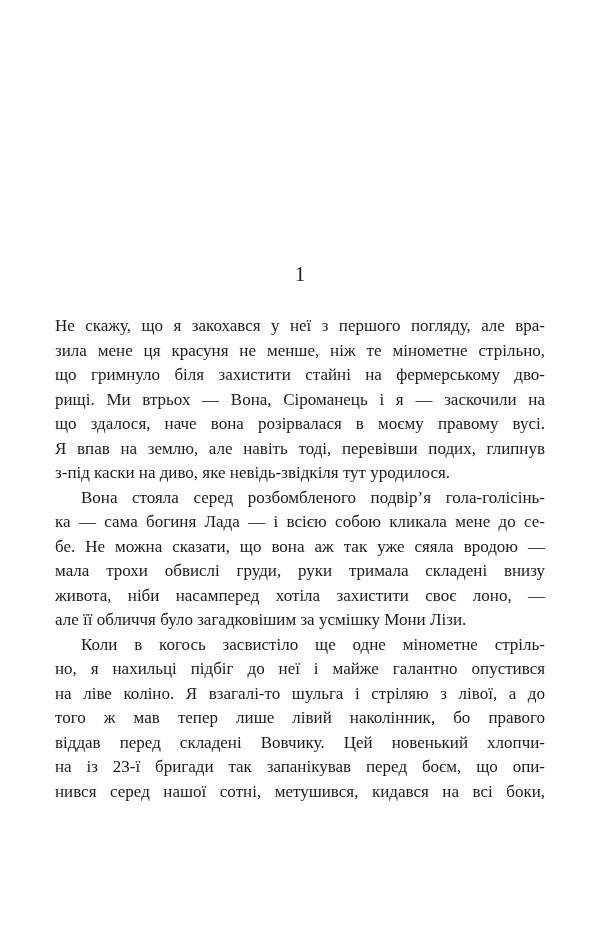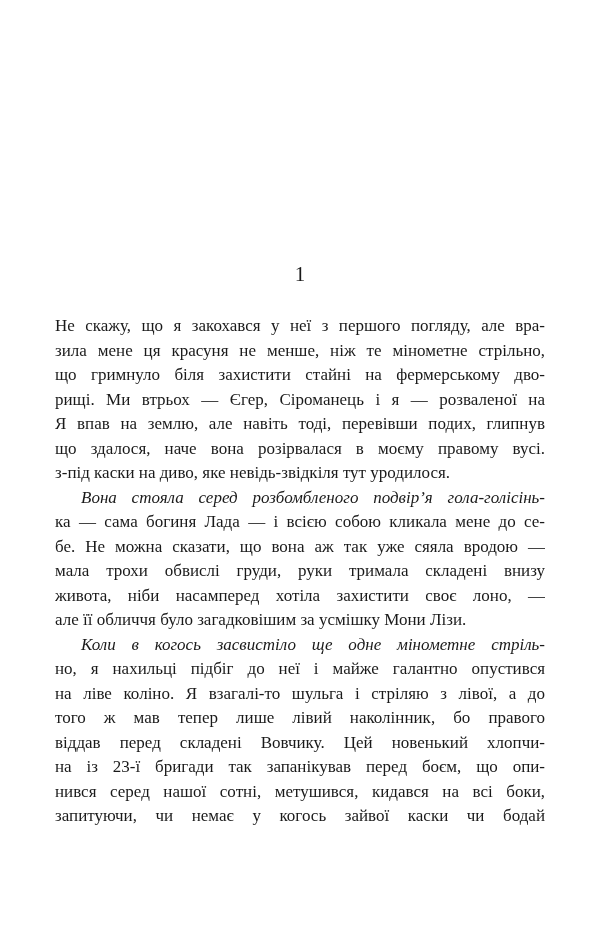--- a/index.html
+++ b/index.html
@@ -37,53 +37,51 @@
   .paragraph { }
   .line {
     text-align: justify;
     text-align-last: justify;
     text-justify: inter-word;
     white-space: normal;
     overflow: hidden;
   }
   .line.indent {
     padding-left: 26px;
-    font-style: italic;
   }
   .line.para-end {
     text-align-last: left;
   }
 </style>
 </head>
 <body>
 
 <main class="book-page">
   <h2 class="chapter-number">1</h2>
   <div class="text-block">
       <div class="paragraph">
         <div class="line">Не скажу, що я закохався у неї з першого погляду, але вра-</div>
         <div class="line">зила мене ця красуня не менше, ніж те мінометне стрільно,</div>
         <div class="line">що гримнуло біля захистити стайні на фермерському дво-</div>
-        <div class="line">рищі. Ми втрьох — Єгер, Сіроманець і я — розваленої на</div>
+        <div class="line">рищі. Ми втрьох — Вона, Сіроманець і я — заскочили на</div>
+        <div class="line">що здалося, наче вона розірвалася в моєму правому вусі.</div>
         <div class="line">Я впав на землю, але навіть тоді, перевівши подих, глипнув</div>
-        <div class="line">що здалося, наче вона розірвалася в моєму правому вусі.</div>
         <div class="line para-end">з-під каски на диво, яке невідь-звідкіля тут уродилося.</div>
       </div>
       <div class="paragraph">
         <div class="line indent">Вона стояла серед розбомбленого подвір’я гола-голісінь-</div>
         <div class="line">ка — сама богиня Лада — і всією собою кликала мене до се-</div>
         <div class="line">бе. Не можна сказати, що вона аж так уже сяяла вродою —</div>
         <div class="line">мала трохи обвислі груди, руки тримала складені внизу</div>
         <div class="line">живота, ніби насамперед хотіла захистити своє лоно, —</div>
         <div class="line para-end">але її обличчя було загадковішим за усмішку Мони Лізи.</div>
       </div>
       <div class="paragraph">
         <div class="line indent">Коли в когось засвистіло ще одне мінометне стріль-</div>
         <div class="line">но, я нахильці підбіг до неї і майже галантно опустився</div>
         <div class="line">на ліве коліно. Я взагалі-то шульга і стріляю з лівої, а до</div>
         <div class="line">того ж мав тепер лише лівий наколінник, бо правого</div>
         <div class="line">віддав перед складені Вовчику. Цей новенький хлопчи-</div>
         <div class="line">на із 23-ї бригади так запанікував перед боєм, що опи-</div>
         <div class="line">нився серед нашої сотні, метушився, кидався на всі боки,</div>
-        <div class="line">запитуючи, чи немає у когось зайвої каски чи бодай</div>
       </div>
     </div>
 </main>
 
 </body></html>

